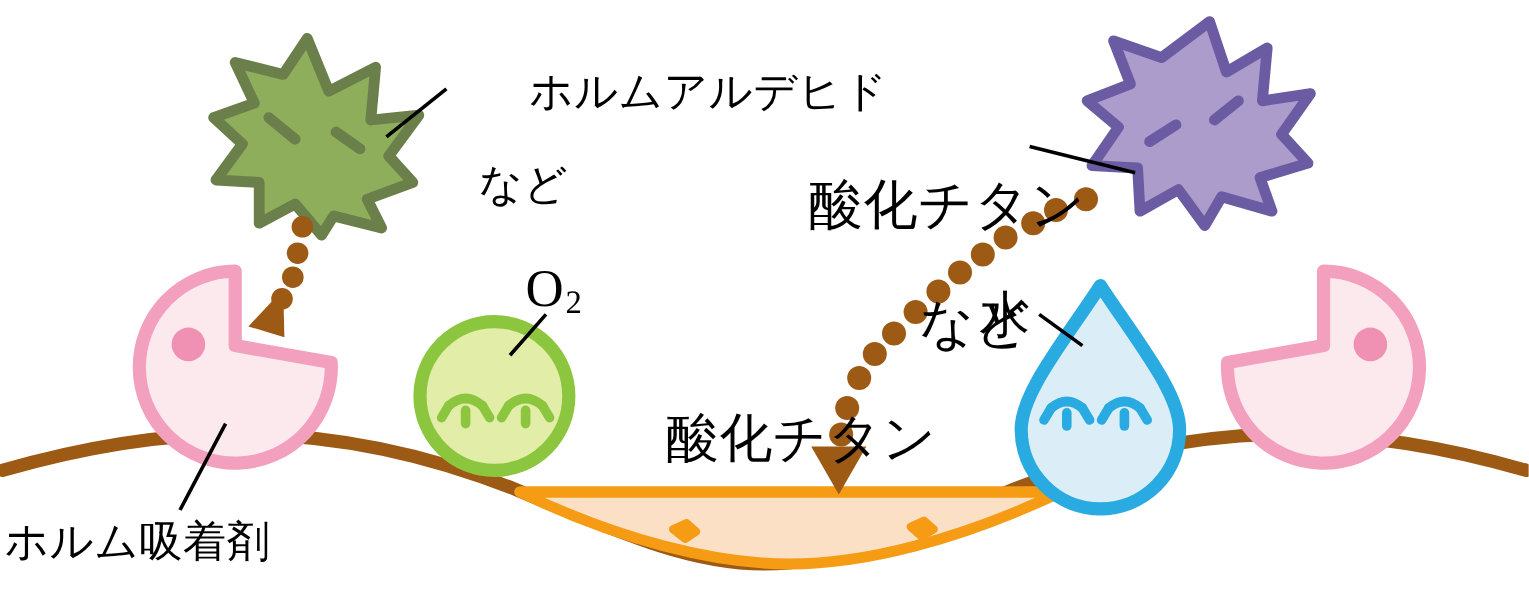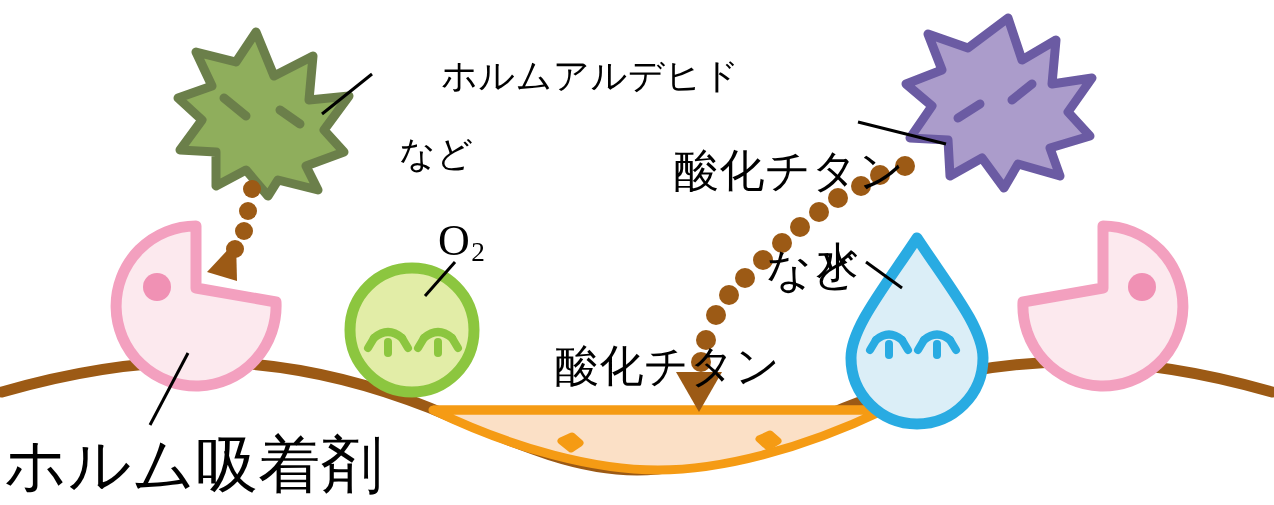--- a/index.html
+++ b/index.html
@@ -69,21 +69,21 @@
     font-size: 42px;
   }
   #label-titanium {
     left: 555px;
     top: 342px;
     font-size: 44px;
   }
   #label-adsorbent {
     left: 4px;
     top: 432px;
-    font-size: 62px;
+    font-size: 36px;
   }
 </style>
 </head>
 <body>
 
 <div id="stage">
 
   <svg id="diagram-svg" viewBox="0 0 1274 505" xmlns="http://www.w3.org/2000/svg">
 
     <path d="M 2,392 C 120,358 260,340 430,408 C 530,450 580,470 637,470 C 694,470 744,450 844,408 C 1014,340 1154,358 1272,392" fill="none" stroke="#9C5A15" stroke-width="11" stroke-linecap="round"></path>

